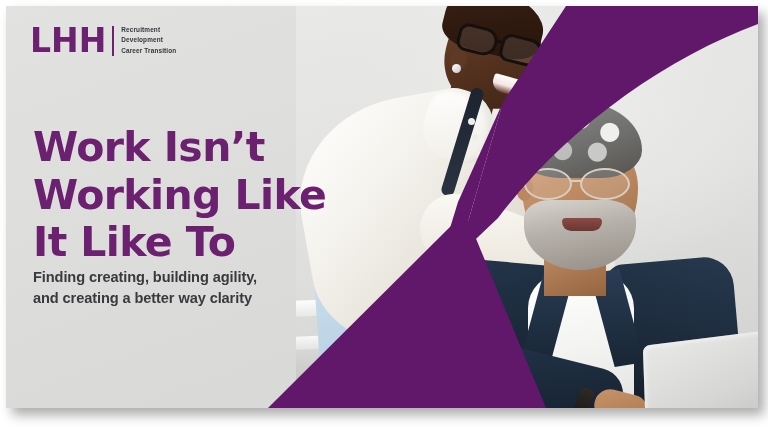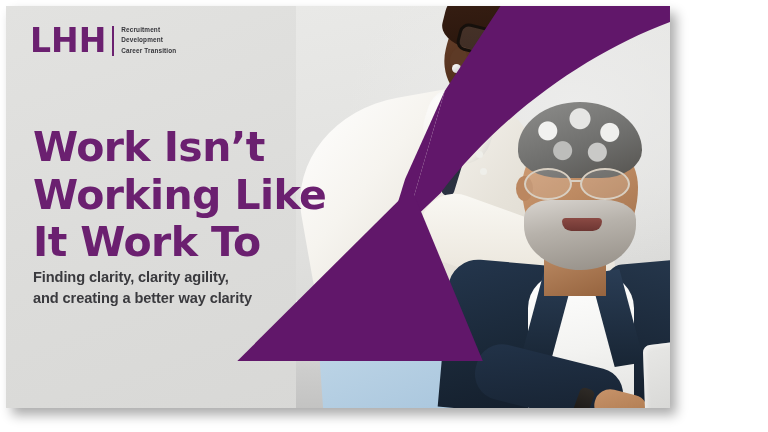--- a/index.html
+++ b/index.html
@@ -9,21 +9,21 @@
     height: 432px;
     background: #ffffff;
     font-family: "Liberation Sans", sans-serif;
     overflow: hidden;
   }
 
   #slide-frame {
     position: absolute;
     left: 6px;
     top: 6px;
-    width: 664px;
+    width: 752px;
     height: 402px;
     overflow: hidden;
     background: #dedede;
     box-shadow: 6px 7px 11px rgba(0,0,0,0.33);
   }
 
   
   .bg-neutral {
     position: absolute;
     inset: 0;
@@ -515,21 +515,21 @@
     <div class="logo-tag">
       <div>Recruitment</div>
       <div>Development</div>
       <div>Career Transition</div>
     </div>
   </div>
 
   <div class="headline">
     <span>Work Isn’t</span>
     <span>Working Like</span>
-    <span>It Work To</span>
+    <span>It Like To</span>
   </div>
 
   <div class="subhead">
-    <span>Finding clarity, clarity agility,</span>
+    <span>Finding creating, building agility,</span>
     <span>and creating a better way clarity</span>
   </div>
 
 </div>
 
 </body></html>

